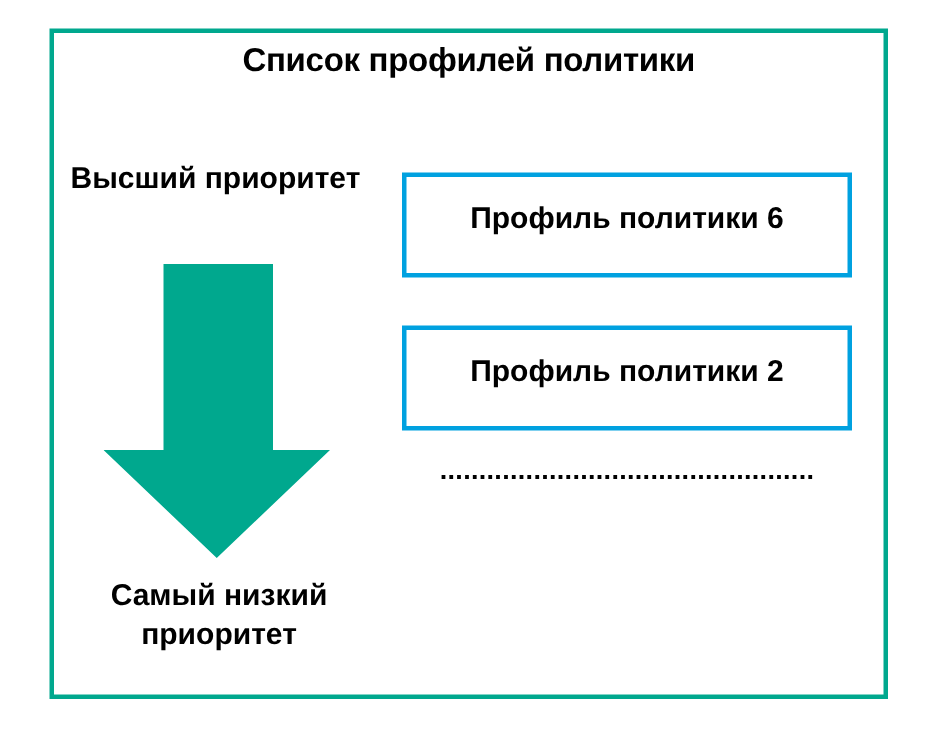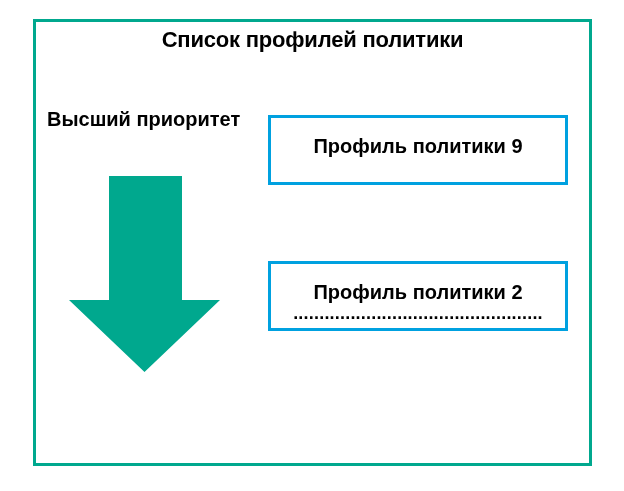--- a/index.html
+++ b/index.html
@@ -75,21 +75,21 @@
     justify-content: center;
   }
   .pbox span {
     position: relative;
     top: -4px;
     font-size: 20px;
     font-weight: bold;
     white-space: nowrap;
   }
   .pbox.p1 { top: 115px; }
-  .pbox.p2 { top: 217px; margin-top: 44px; }
+  .pbox.p2 { top: 217px; }
   .pbox.p3 { top: 372px; }
   .dots {
     position: absolute;
     left: 268px;
     top: 303px;
     width: 300px;
     text-align: center;
     font-size: 18px;
     font-weight: bold;
     letter-spacing: 0.2px;
@@ -105,23 +105,24 @@
   <div class="frame"></div>
 
   <div class="title">Список профилей политики</div>
 
   <div class="side-label high">Высший приоритет</div>
 
   <svg class="arrow" viewBox="0 0 151 197" aria-hidden="true">
     <polygon points="40,0 113,0 113,124 151,124 75.5,196 0,124 40,124" fill="#00a88e"></polygon>
   </svg>
 
+  <div class="side-label low">Самый низкий приоритет</div>
 
   <div class="pbox p1">
-    <span>Профиль политики 9</span>
+    <span>Профиль политики 6</span>
   </div>
 
   <div class="pbox p2">
     <span>Профиль политики 2</span>
   </div>
 
   <div class="dots">................................................</div>
 
 
 </div>

